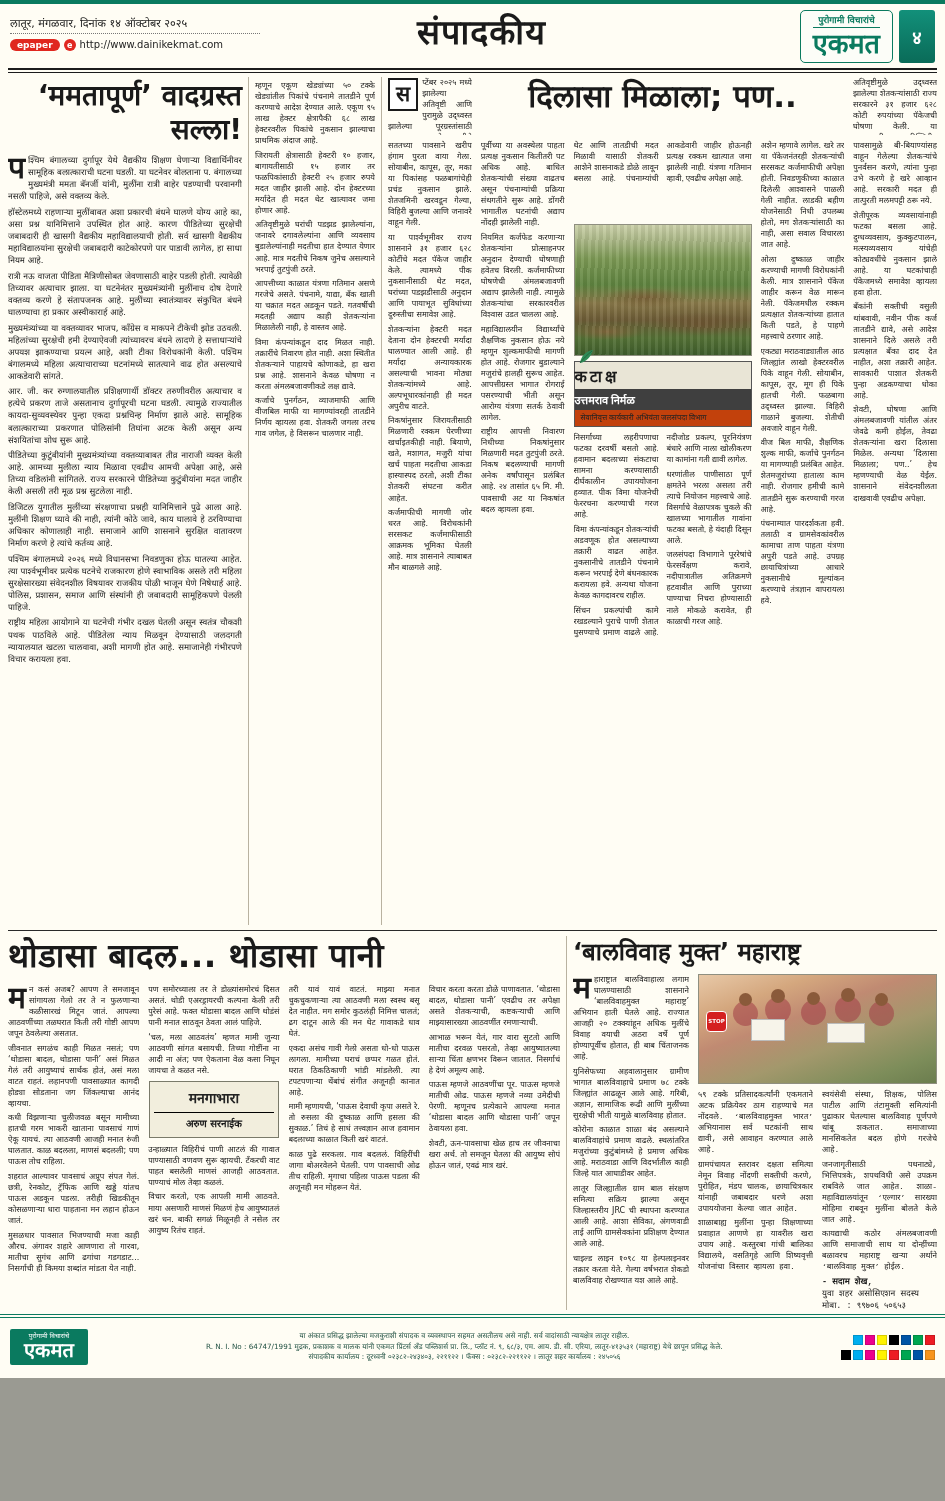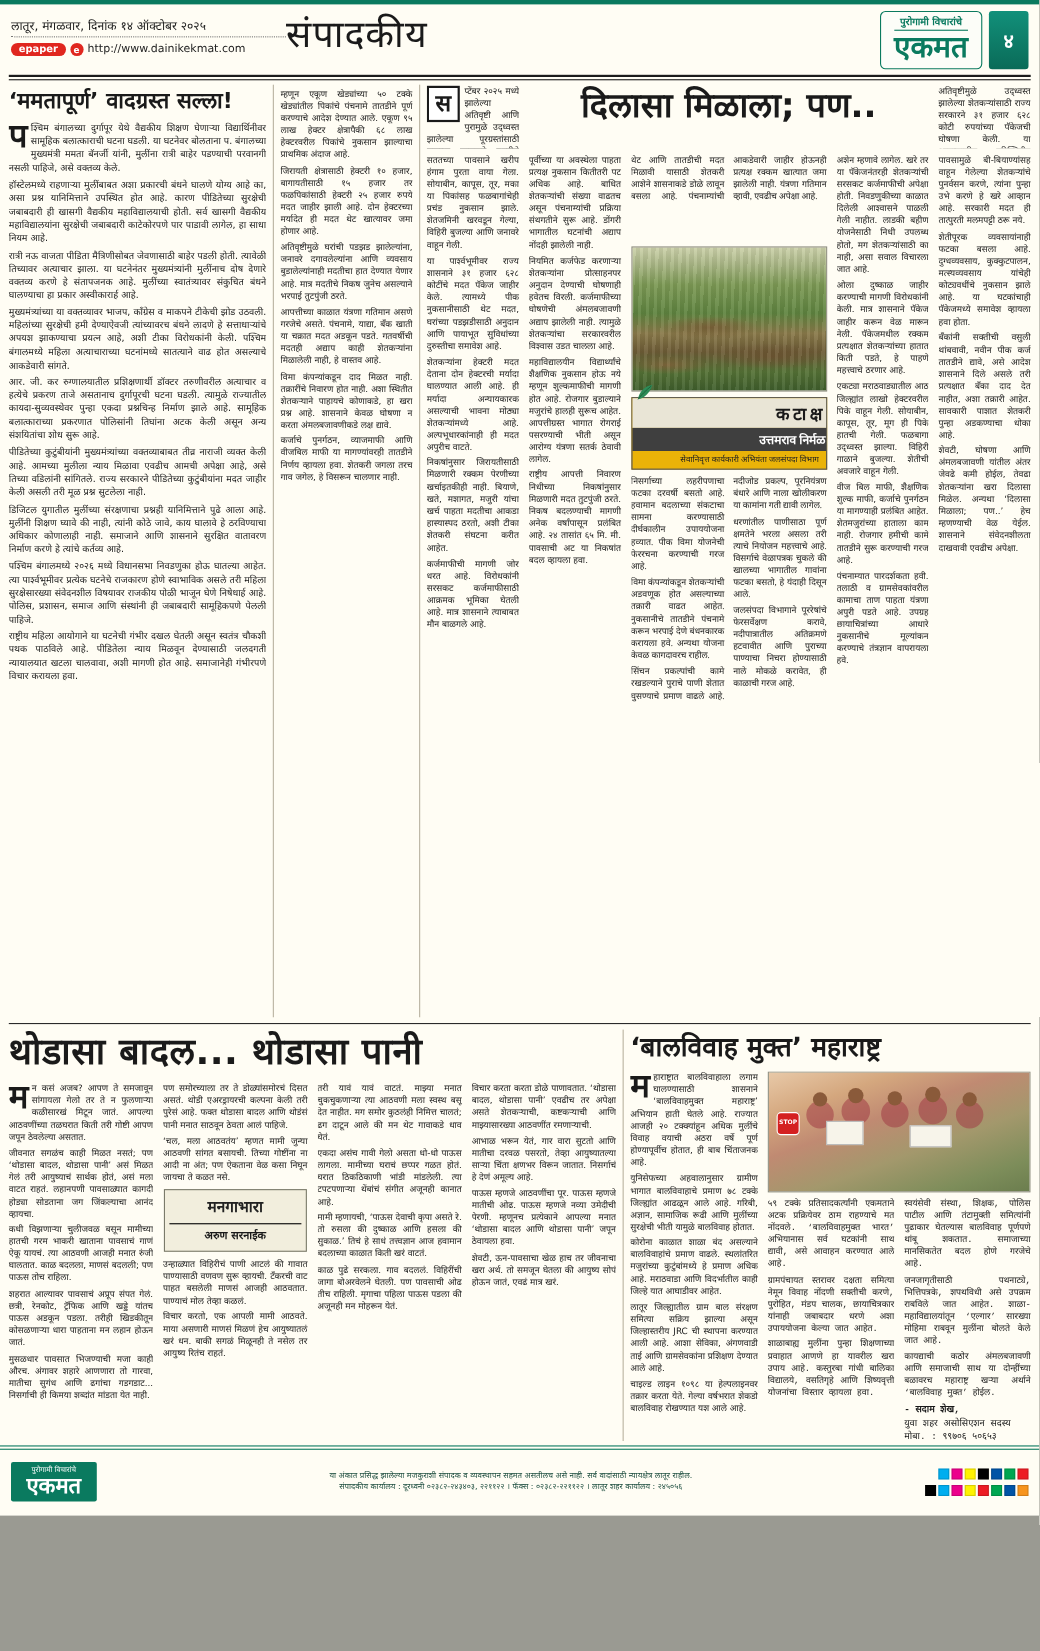--- a/index.html
+++ b/index.html
@@ -14,62 +14,62 @@
 
   
   .masthead { display:flex; align-items:stretch; padding:6px 10px 5px; flex:none; }
   .mast-left { width:250px; flex:none; }
   .dateline { font-size:11px; font-weight:500; padding:5px 0 3px; border-bottom:1px dotted #777; }
   .epaper-row { display:flex; align-items:flex-start; gap:4px; padding-top:5px; }
   .epaper-tag { background:#e0271f; color:#fff; font-size:9px; font-weight:bold; padding:1px 7px; border-radius:8px; }
   .epaper-icon { width:12px; height:12px; border-radius:50%; background:#e0271f; color:#fff; font-size:8px;
                  display:flex; align-items:center; justify-content:center; font-weight:bold; }
   .epaper-url { font-size:10px; color:#222; text-decoration:none; }
-  .section-title { flex:1; text-align:left; font-size:34px; font-weight:normal; margin:4px 0 0; letter-spacing:1px; line-height:1.1; }
+  .section-title { flex:1; text-align:center; font-size:34px; font-weight:bold; margin:4px 0 0; letter-spacing:1px; line-height:1.1; }
   .mast-right { display:flex; gap:6px; align-items:stretch; width:232px; flex:none; justify-content:flex-end; }
   .logo-box { border:1.5px solid #0a7a5f; border-radius:5px; padding:2px 12px 3px; text-align:center; background:#fcfdf8; }
   .logo-tagline { font-size:9px; color:#0a7a5f; font-weight:bold; border-bottom:1px solid #0a7a5f; padding-bottom:1px; white-space:nowrap; }
   .logo-name { font-size:27px; font-weight:bold; color:#0a7a5f; line-height:1.15; }
   .page-number { width:36px; background:linear-gradient(#12907a,#0a6b58); color:#fff; font-size:18px; font-weight:bold;
                  display:flex; align-items:center; justify-content:center; border-radius:3px; }
   .rule-double { border-top:2.5px solid #1c1c1c; border-bottom:1px solid #1c1c1c; height:5px; margin:0 8px; flex:none; }
 
   
   .tcol { font-size:8px; line-height:1.38; text-align:justify; overflow:hidden; min-width:0; }
   .para { margin:0 0 3.5px; }
   .dropcap { float:left; font-size:30px; line-height:27px; font-weight:bold; padding:0 3px 0 0; }
   .dropcap-box { float:left; border:2px solid #1a1a1a; font-size:21px; font-weight:bold; line-height:1;
                  padding:4px 6px; margin:1px 4px 1px 0; background:#fff; }
   .vrule { width:1px; background:#b9b2a0; margin:0 6px; flex:none; }
 
   
   .top-section { display:flex; height:852px; padding:4px 8px 0; overflow:hidden; flex:none; }
   .article-1 { width:234px; flex:none; display:flex; flex-direction:column; }
-  .article-1 h2 { font-size:20px; text-align:left; margin:2px 0 8px; line-height:1.2; }
+  .article-1 h2 { font-size:28px; text-align:right; margin:2px 0 8px; line-height:1.2; }
   .editorial-body { flex:1; font-size:8.5px; line-height:1.42; text-align:justify; overflow:hidden; }
   .relief-col0 { width:120px; flex:none; padding-top:3px; }
 
   .article-2 { flex:1; display:flex; flex-direction:column; min-width:0; }
   .a2-top { display:flex; gap:8px; height:58px; overflow:hidden; margin-bottom:5px; flex:none; }
   .a2-lead { width:84px; flex:none; }
   .article-2 h2 { flex:1; text-align:center; font-size:31px; margin:0; line-height:1.25; }
   .a2-intro { width:84px; flex:none; }
   .a2-cols { flex:1; display:flex; gap:9px; overflow:hidden; min-height:0; }
   .a2-col { flex:1 1 0; }
   .a2-mid { width:178px; flex:none; display:flex; flex-direction:column;font-family:Liberation Serif, serif; }
   .a2-mid-top { height:80px; column-count:2; column-gap:8px; flex:none; }
   .flood-photo { height:132px; margin:4px 0 5px; border:1px solid #8f8f80; position:relative; overflow:hidden; flex:none;
     background:linear-gradient(180deg,#cdd2ab 0%,#aab786 12%,#7d9a55 26%,#5f8440 46%,#8a7a4a 60%,#6d5c36 73%,#557236 87%,#3f5e2c 100%);}
   .flood-photo::before { content:""; position:absolute; inset:0;
     background:radial-gradient(62px 14px at 40% 56%, rgba(122,96,55,.95), transparent 72%),
                radial-gradient(74px 16px at 72% 76%, rgba(110,85,50,.9), transparent 72%),
                radial-gradient(52px 12px at 18% 82%, rgba(132,102,60,.85), transparent 72%);}
   .flood-photo::after { content:""; position:absolute; inset:0;
     background:repeating-linear-gradient(92deg, rgba(255,255,255,.07) 0 3px, rgba(0,0,0,.06) 3px 7px);}
-  .kataksha { border:1px solid #555; margin-bottom:5px; position:relative; text-align:right; background:#eab308; flex:none; }
+  .kataksha { border:1px solid #555; margin-bottom:5px; position:relative; text-align:left; background:#c2410c; flex:none; }
   .kataksha-title { font-size:16px; font-weight:bold; padding:3px 0 2px; background:#e9e5d6; letter-spacing:3px; }
   .kataksha-author { background:#3f3f3f; color:#fff; font-size:11px; font-weight:bold; padding:3px 0; }
   .kataksha-role { font-size:7.5px; padding:2px 6px 4px; color:#222; }
   .leaf-icon { position:absolute; top:-13px; left:2px; }
   .a2-mid-bottom { flex:1; column-count:2; column-gap:8px; }
 
   .mid-rule { border-top:1.5px solid #2a2a2a; margin:5px 8px 3px; flex:none; }
 
   
   .bottom-section { display:flex; flex:1; padding:2px 8px 4px; overflow:hidden; min-height:0; }
@@ -329,20 +329,21 @@
     </section>
   </section>
 
   <footer class="page-footer">
     <div class="foot-logo">
       <div class="foot-tagline">पुरोगामी विचारांचे</div>
       <div class="foot-name">एकमत</div>
     </div>
     <div class="imprint">
         <p class="para">या अंकात प्रसिद्ध झालेल्या मजकुराशी संपादक व व्यवस्थापन सहमत असतीलच असे नाही. सर्व वादांसाठी न्यायक्षेत्र लातूर राहील.</p>
+        <p class="para">R. N. I. No : 64747/1991  मुद्रक, प्रकाशक व मालक यांनी एकमत प्रिंटर्स अँड पब्लिशर्स प्रा. लि., प्लॉट नं. ९, ६८/३, एम. आय. डी. सी. एरिया, लातूर-४१३५३१ (महाराष्ट्र) येथे छापून प्रसिद्ध केले.</p>
         <p class="para">संपादकीय कार्यालय : दूरध्वनी ०२३८२-२४३४०३, २२११२२ । फॅक्स : ०२३८२-२२११२२ । लातूर शहर कार्यालय : २४५०५६</p>
       </div>
     <div class="marks">
       <div class="marks-row">
           <span class="swatch" style="background: rgb(0, 174, 239);"></span>
           <span class="swatch" style="background: rgb(236, 0, 140);"></span>
           <span class="swatch" style="background: rgb(255, 242, 0);"></span>
           <span class="swatch" style="background: rgb(0, 0, 0);"></span>
           <span class="swatch" style="background: rgb(0, 84, 166);"></span>
           <span class="swatch" style="background: rgb(0, 166, 81);"></span>

